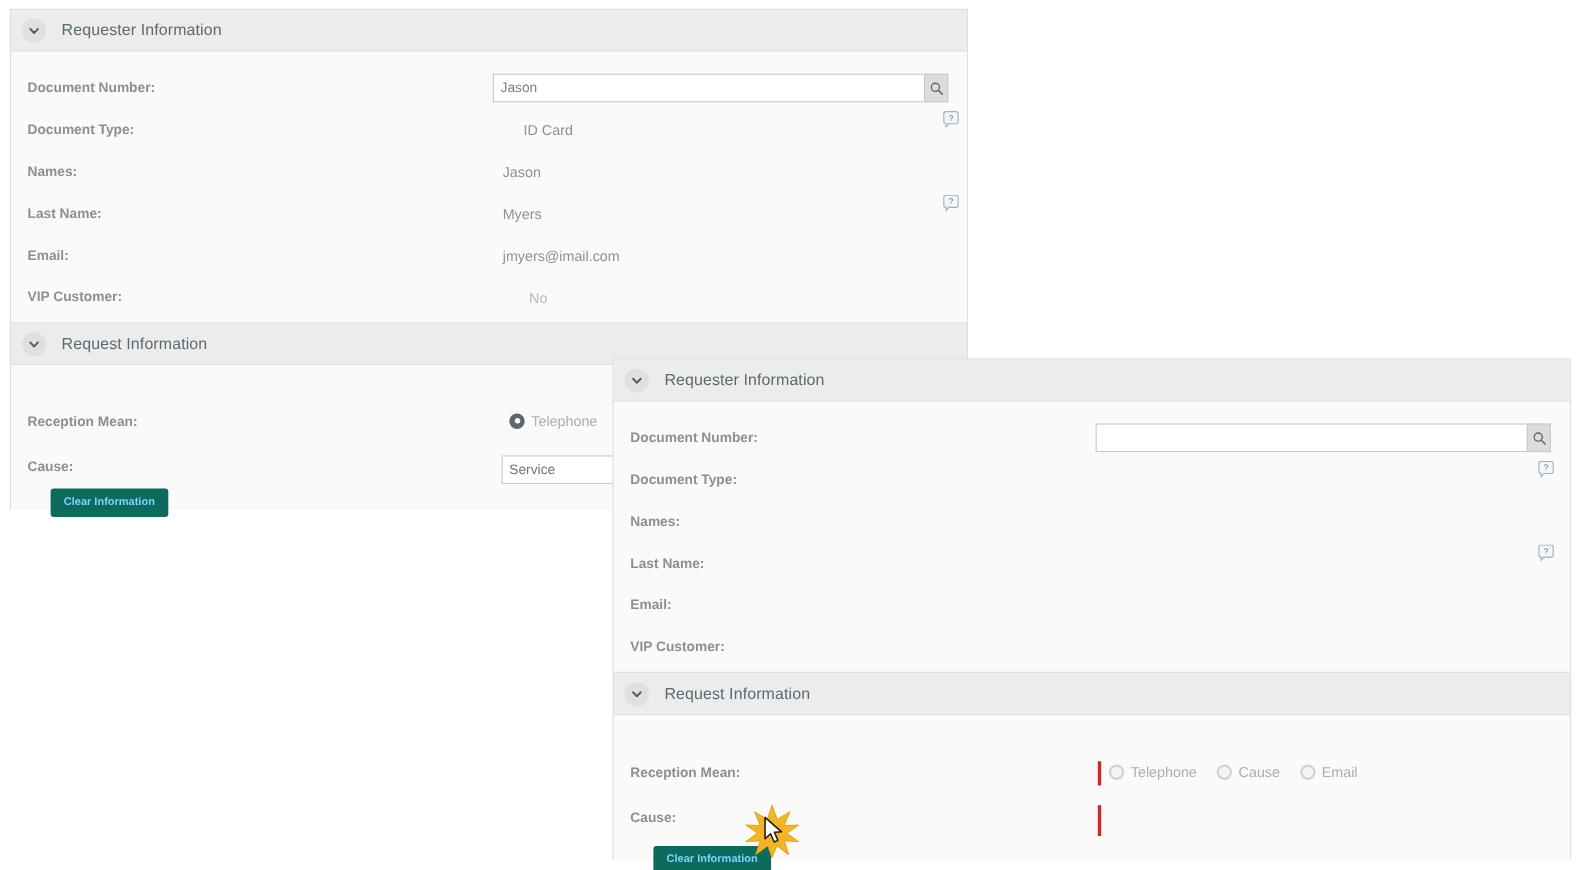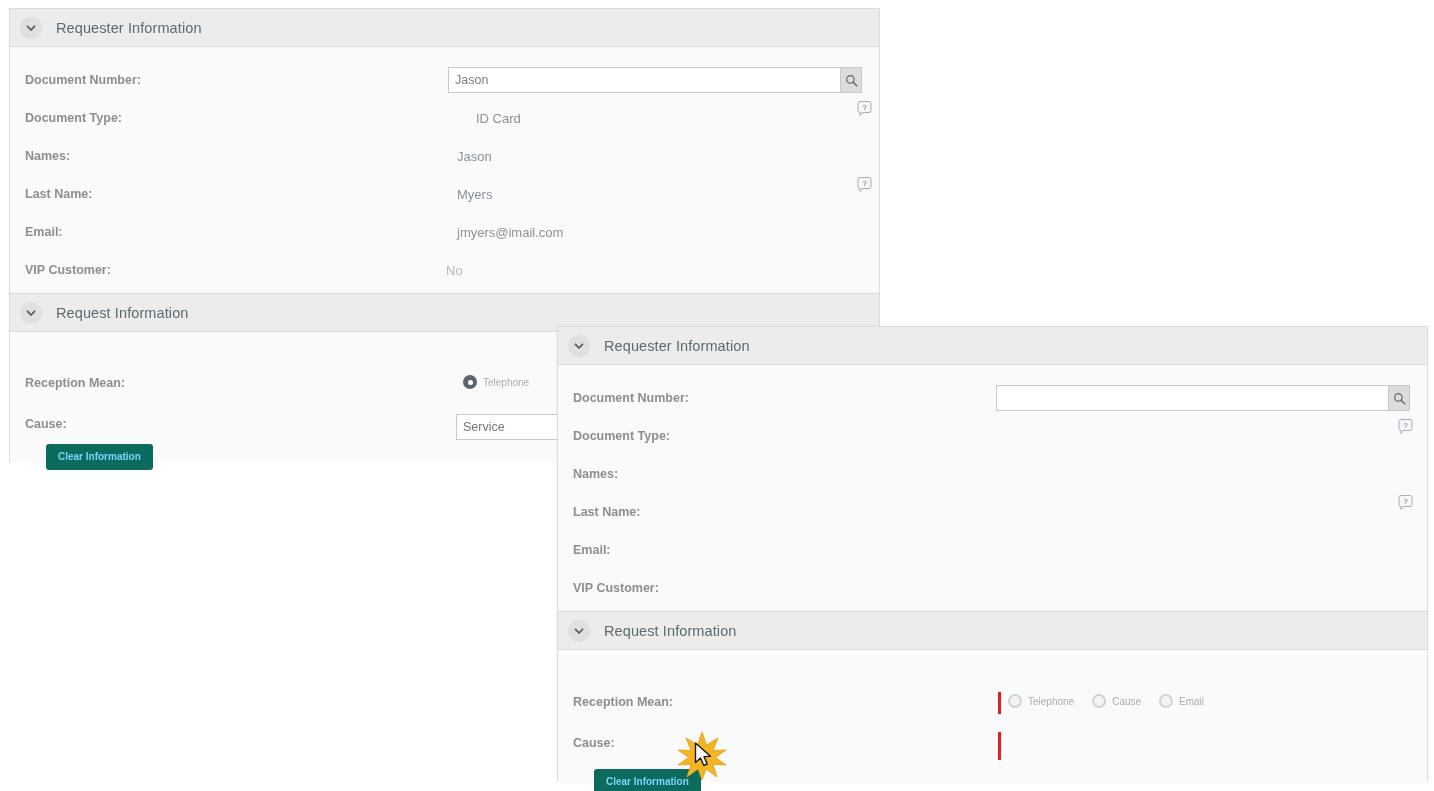--- a/index.html
+++ b/index.html
@@ -136,21 +136,21 @@
   .radio-dot.checked::after {
     content: "";
     position: absolute;
     left: 50%; top: 50%;
     width: 5px; height: 5px;
     margin-left: -2.5px; margin-top: -2.5px;
     border-radius: 50%;
     background: #ffffff;
   }
   .radio-label {
-    font-size: 10px;
+    font-size: 13px;
     color: #a8aeb3;
     white-space: nowrap;
     text-align: center;
   }
 
   
   .select-box {
     height: 26px;
     box-sizing: border-box;
     border: 1px solid #c9c9c9;
@@ -253,21 +253,21 @@
         </span>
       </div>
 
       <div class="row" style="position:absolute; left:0; top:166px; width:100%;">
         <span class="row-label" style="position:absolute; left:15px;">Email:</span>
         <span class="row-value" style="position:absolute; left:447px;">jmyers@imail.com</span>
       </div>
 
       <div class="row" style="position:absolute; left:0; top:204px; width:100%;">
         <span class="row-label" style="position:absolute; left:15px;">VIP Customer:</span>
-        <span class="row-value muted" style="position:absolute; left:436px;">No</span>
+        <span class="row-value muted" style="position:absolute; left:471px;">No</span>
       </div>
 
     </div>
   </div>
 
   <div class="panel" style="left:9px; top:293px; width:871px; height:170px;">
     <div class="panel-header">
       <span class="chevron-btn">
         <svg width="12" height="12" viewBox="0 0 12 12" aria-hidden="true">
           <path d="M2.5 4.3 L6 8 L9.5 4.3" fill="none" stroke="#555f66" stroke-width="1.8" stroke-linecap="round" stroke-linejoin="round"></path>

